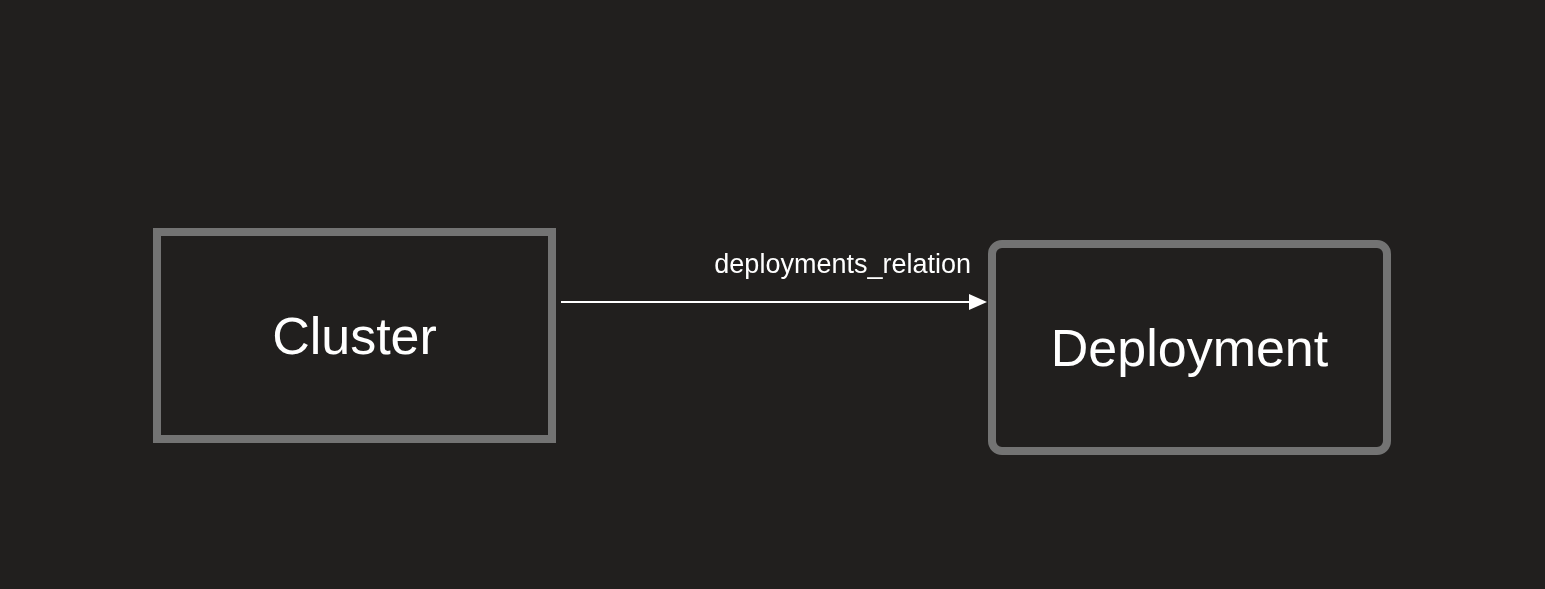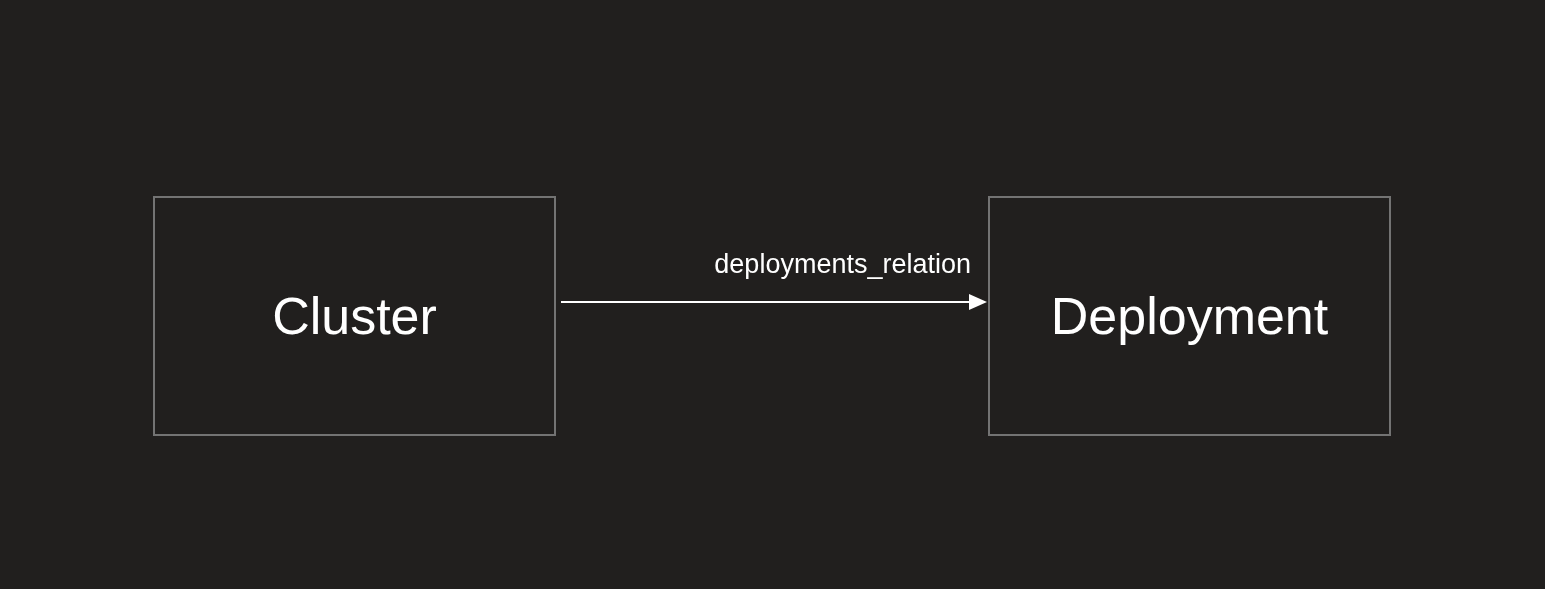--- a/index.html
+++ b/index.html
@@ -14,35 +14,37 @@
     font-family: "Liberation Sans", sans-serif;
   }
   .diagram {
     position: relative;
     width: 1545px;
     height: 589px;
   }
   .node {
     position: absolute;
     width: 403px;
-    height: 240px;
-    border: 2px solid #737373;
+    height: 215px;
+    border: 8px solid #737373;
     box-sizing: border-box;
     background: transparent;
     display: flex;
     align-items: center;
     justify-content: center;
+    margin-top: 32px;
   }
   .node-cluster {
     left: 153px;
     top: 196px;
   }
   .node-deployment {
     left: 988px;
-    top: 196px;
+    top: 208px;
+    border-radius: 14px;
   }
   .node-label {
     color: #FFFFFF;
     font-size: 52px;
     line-height: 1;
     white-space: nowrap;
   }
   .edge-label {
     position: absolute;
     left: 561px;

